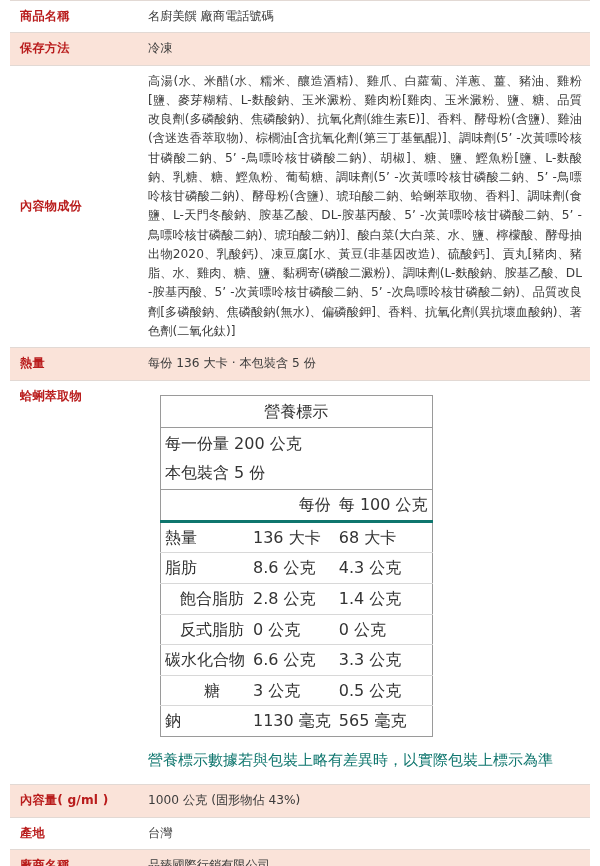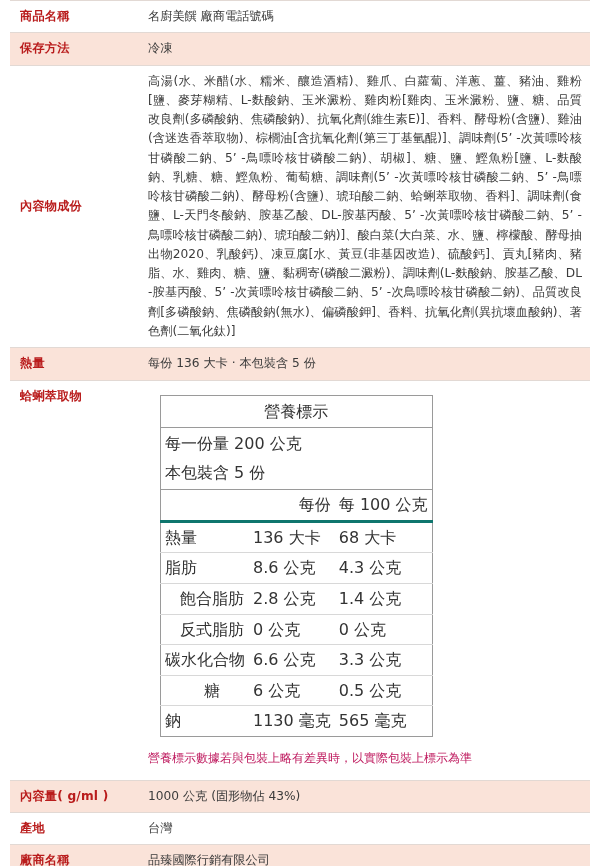--- a/index.html
+++ b/index.html
@@ -126,22 +126,22 @@
   }
   td.nf-per,
   td.nf-hundred {
     text-align: left;
     white-space: nowrap;
   }
   td.nf-per { width: 78px; }
   td.nf-hundred { width: 74px; }
 
   .disclaimer {
-    font-size: 12px;
-    color: #be185d;
+    font-size: 15px;
+    color: #0f766e;
     padding-top: 2px;
     padding-bottom: 6px;
     line-height: 1.55;
   }
 </style>
 </head>
 <body>
 
 <div class="page">
   <table class="spec">
@@ -208,21 +208,21 @@
                   <td class="nf-per">0 公克</td>
                   <td class="nf-hundred">0 公克</td>
                 </tr>
                 <tr class="nf-row">
                   <td class="nf-name">碳水化合物</td>
                   <td class="nf-per">6.6 公克</td>
                   <td class="nf-hundred">3.3 公克</td>
                 </tr>
                 <tr class="nf-row">
                   <td class="nf-name indent">糖</td>
-                  <td class="nf-per">6 公克</td>
+                  <td class="nf-per">3 公克</td>
                   <td class="nf-hundred">0.5 公克</td>
                 </tr>
                 <tr class="nf-row last">
                   <td class="nf-name">鈉</td>
                   <td class="nf-per">1130 毫克</td>
                   <td class="nf-hundred">565 毫克</td>
                 </tr>
               </tbody>
             </table>
           </div>

